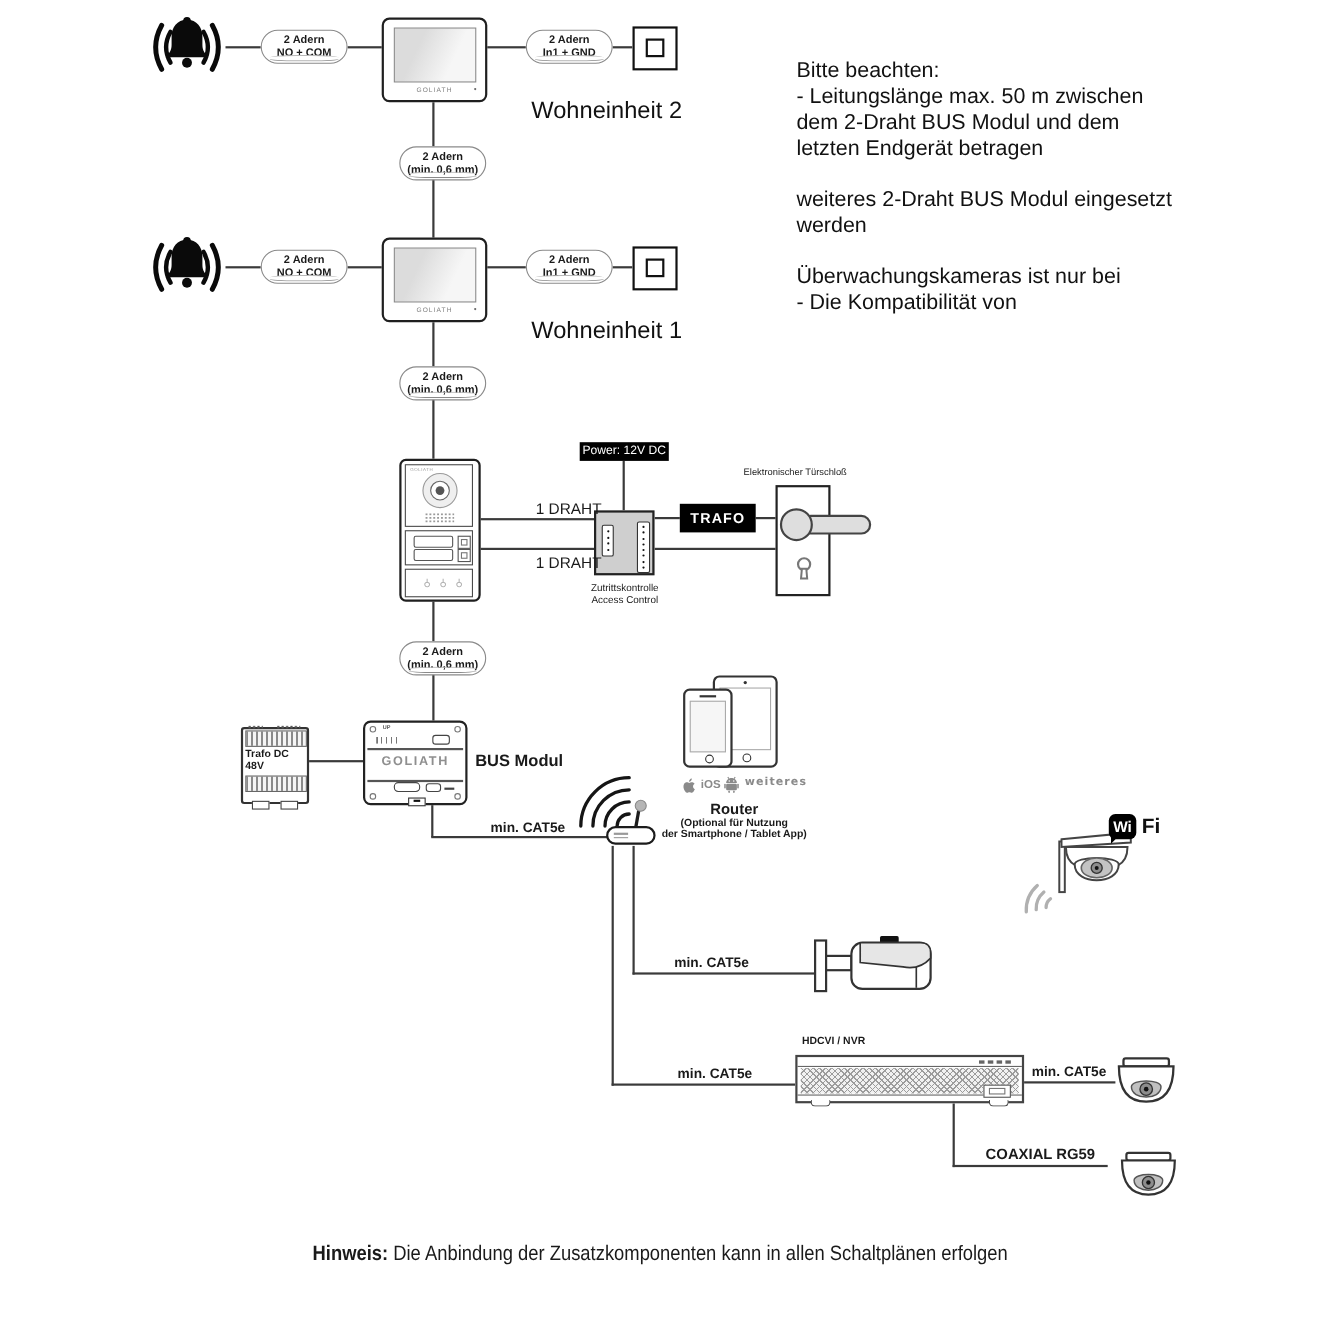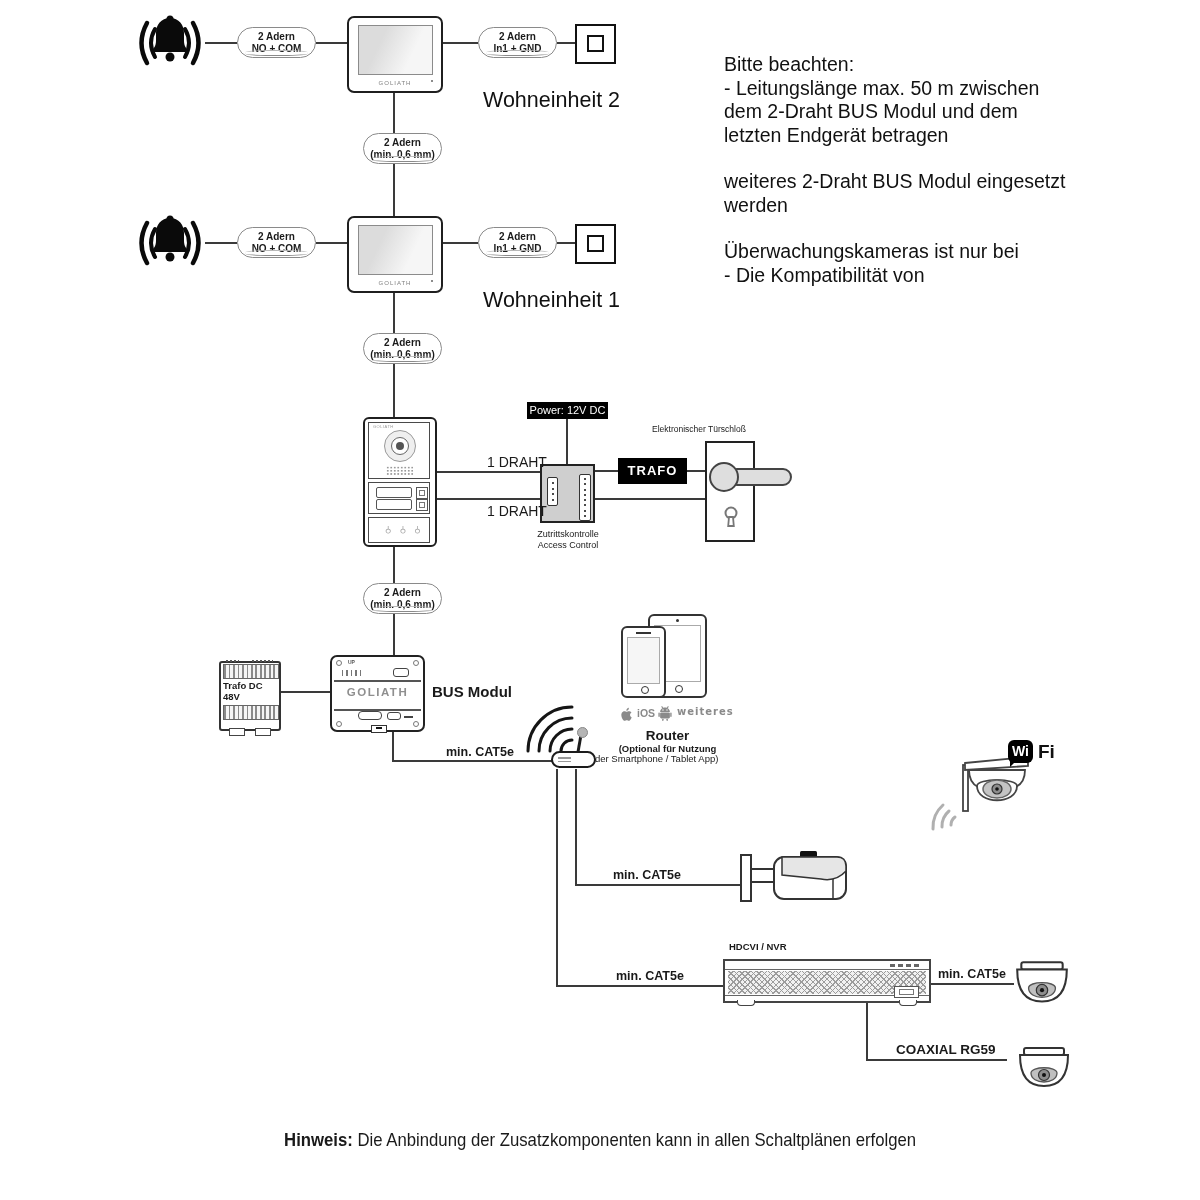--- a/index.html
+++ b/index.html
@@ -196,21 +196,21 @@
         <i></i>
       </div>
   </div>
   <div class="lbl" style="left:533px;top:529px;width:70px;text-align:center;font-size:9px;line-height:10.5px;white-space:normal">
     <div>Zutrittskontrolle</div>
     <div>Access Control</div>
   </div>
 
   <div class="tag" style="left:618px;top:458px;width:69px;height:26px;font-size:13px;font-weight:bold;line-height:26px;letter-spacing:1px">TRAFO</div>
 
-  <div class="lbl" style="left:652px;top:424px;width:86px;text-align:right;font-size:8.5px">Elektronischer Türschloß</div>
+  <div class="lbl" style="left:676px;top:424px;width:86px;text-align:right;font-size:8.5px">Elektronischer Türschloß</div>
   <div style="position:absolute;left:705px;top:441px;width:50px;height:101px;border:2px solid #222;background:#fff;box-sizing:border-box;z-index:2"></div>
   <svg style="left:707px;top:460px" width="88" height="34" viewBox="0 0 88 34">
     <rect x="22" y="9" width="62" height="16" rx="8" fill="#dedede" stroke="#444" stroke-width="2"></rect>
     <circle cx="17" cy="17" r="14" fill="#dedede" stroke="#444" stroke-width="2"></circle>
   </svg>
   <svg style="left:722px;top:506px" width="18" height="24" viewBox="0 0 18 24">
     <circle cx="9" cy="7" r="5.5" fill="#fff" stroke="#777" stroke-width="2"></circle>
     <path d="M7 11 L6.2 20 L11.8 20 L11 11 Z" fill="#fff" stroke="#777" stroke-width="1.8"></path>
   </svg>
 
@@ -285,21 +285,21 @@
     <rect x="5.5" y="11.2" width="13" height="8" rx="1.5" fill="#8a8a8a"></rect>
     <rect x="3.2" y="11.2" width="1.8" height="6" rx=".9" fill="#8a8a8a"></rect>
     <rect x="19" y="11.2" width="1.8" height="6" rx=".9" fill="#8a8a8a"></rect>
     <rect x="8.2" y="19.5" width="1.8" height="3" rx=".9" fill="#8a8a8a"></rect>
     <rect x="14" y="19.5" width="1.8" height="3" rx=".9" fill="#8a8a8a"></rect>
   </svg>
   <div class="lbl" style="left:677px;top:706px;font-size:10px;color:#8a8a8a;font-weight:bold;letter-spacing:1px;font-family:'DejaVu Sans',sans-serif">weiteres</div>
 
   <div class="lbl" style="left:595px;top:728px;width:145px;text-align:center;font-size:13.5px;font-weight:bold">Router</div>
   <div class="lbl" style="left:595px;top:743px;width:145px;text-align:center;font-size:9.5px;font-weight:bold">(Optional für Nutzung</div>
-  <div class="lbl" style="left:595px;top:753px;width:145px;font-size:9.5px;font-weight:normal">der Smartphone / Tablet App)</div>
+  <div class="lbl" style="left:595px;top:753px;width:145px;text-align:center;font-size:9.5px;font-weight:bold">der Smartphone / Tablet App)</div>
 
   <svg style="left:925px;top:733px" width="135" height="102" viewBox="0 0 135 102">
     <path d="M18 72 A30 30 0 0 0 8 96" stroke="#b0b0b0" stroke-width="3" fill="none" stroke-linecap="round"></path>
     <path d="M24 78 A20 20 0 0 0 17 94" stroke="#b0b0b0" stroke-width="3" fill="none" stroke-linecap="round"></path>
     <path d="M30 84 A10 10 0 0 0 26 92" stroke="#b0b0b0" stroke-width="3" fill="none" stroke-linecap="round"></path>
     <rect x="38" y="32" width="5" height="46" fill="#fff" stroke="#444" stroke-width="1.8"></rect>
     <path d="M40 30 L103 24 L103 33 L40 37 Z" fill="#fff" stroke="#444" stroke-width="1.8"></path>
     <path d="M44 37 H100 C100 46 97 51 91 54 H53 C47 51 44 46 44 37 Z" fill="#fff" stroke="#444" stroke-width="1.8"></path>
     <path d="M52 53 C52 72 92 72 92 53 C92 45 52 45 52 53 Z" fill="#fff" stroke="#444" stroke-width="1.8"></path>
     <ellipse cx="72" cy="56" rx="14" ry="9" fill="#c4c4c4" stroke="#666" stroke-width="1.5"></ellipse>

